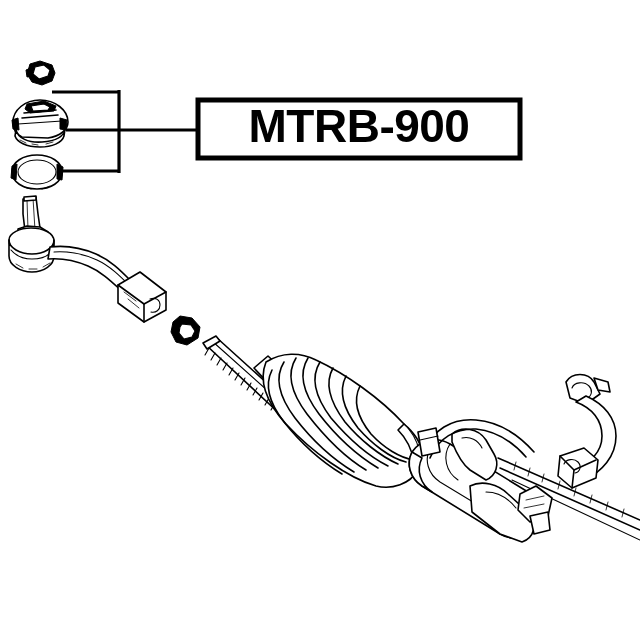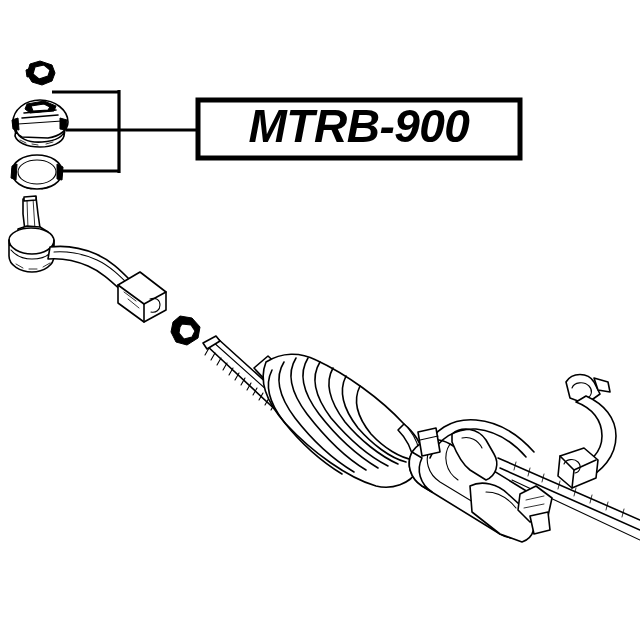--- a/index.html
+++ b/index.html
@@ -12,21 +12,20 @@
     height: 640px;
     font-family: "Liberation Sans", sans-serif;
     position: relative;
     overflow: hidden;
   }
   #diagram-root {
     position: absolute;
     top: 0; left: 0;
     width: 640px;
     height: 640px;
-    font-style: italic;
   }
   svg.canvas {
     display: block;
     width: 640px;
     height: 640px;
   }
   .ln {
     fill: none;
     stroke: #000000;
     stroke-width: 1.6;

